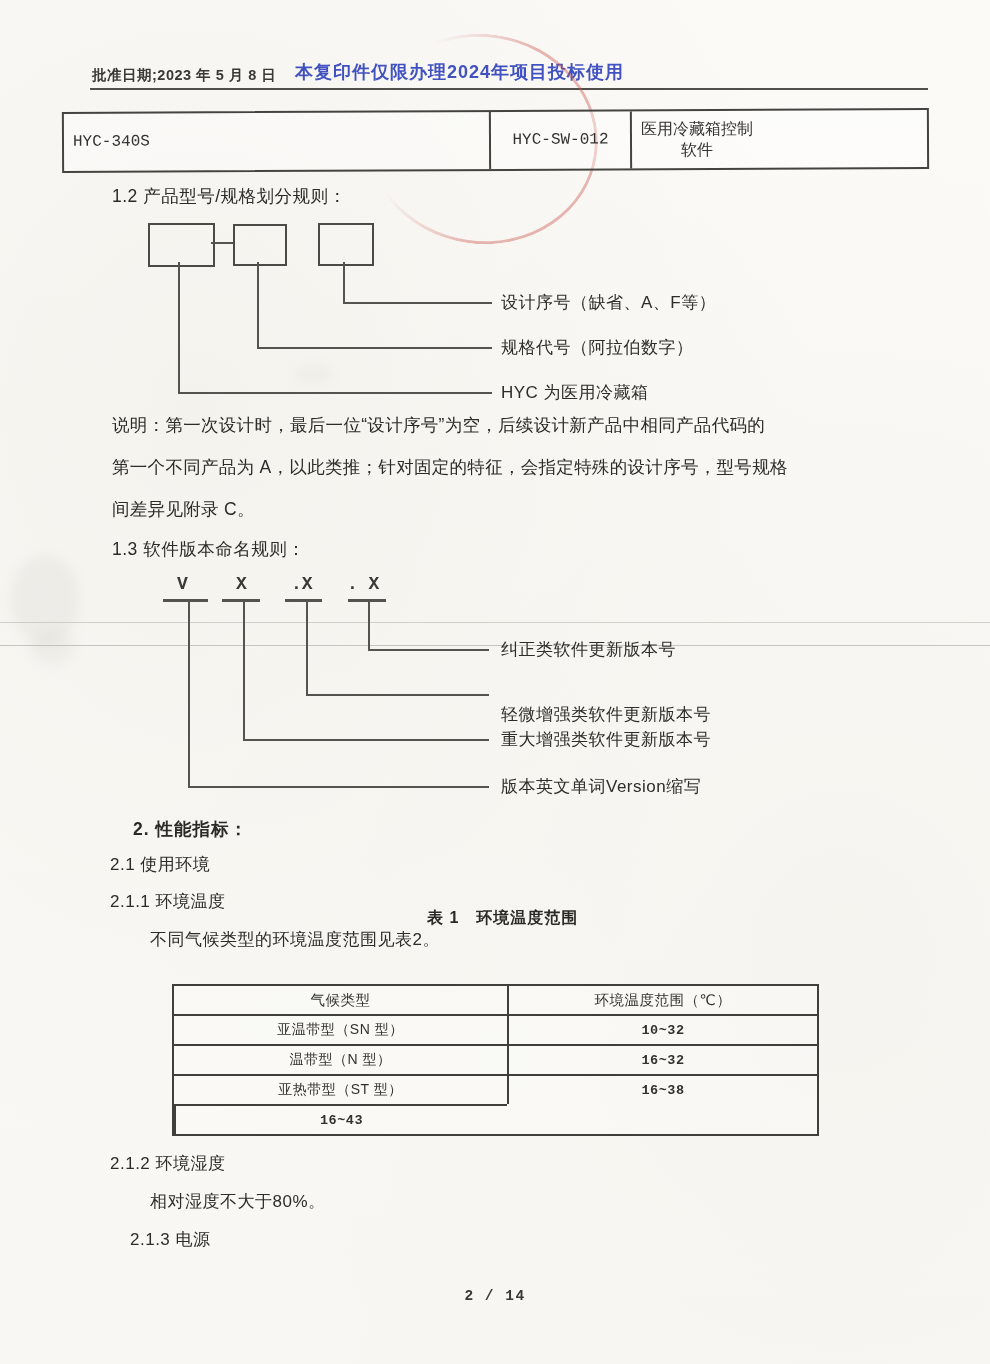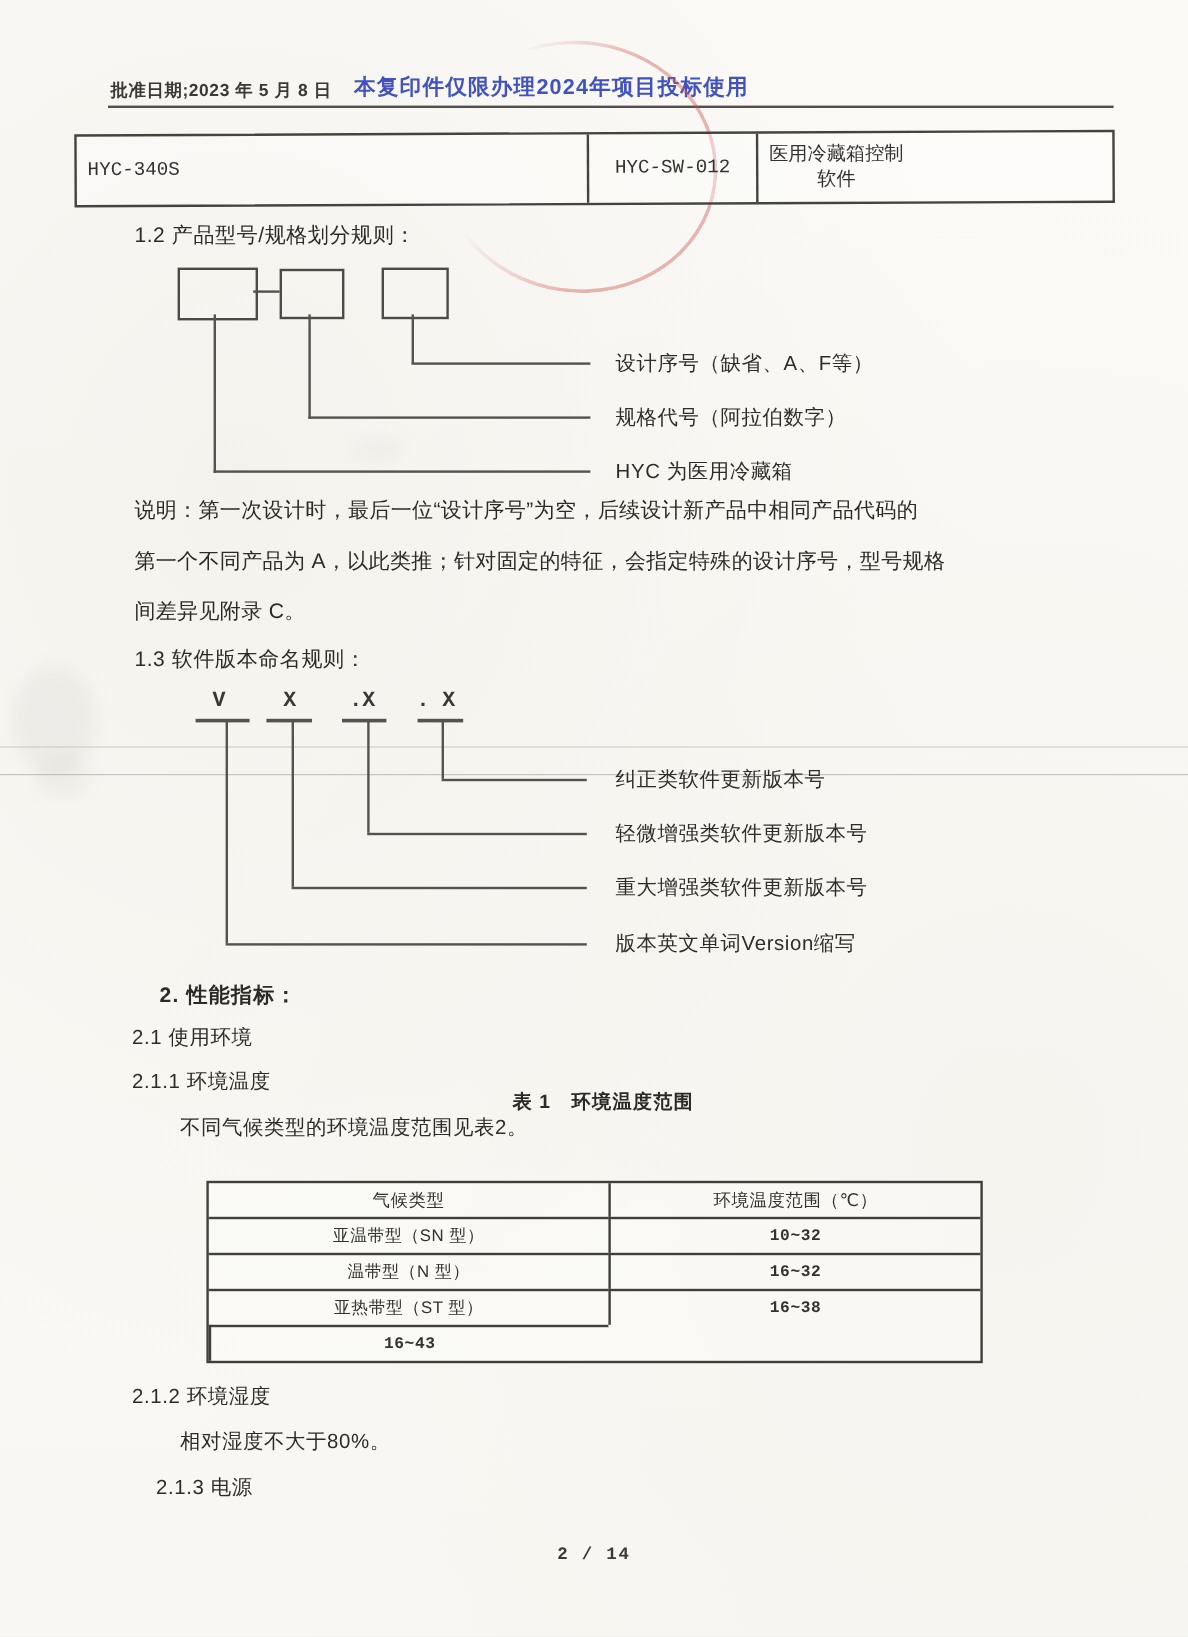--- a/index.html
+++ b/index.html
@@ -46,21 +46,21 @@
   }
   .idtable .cell:first-child{border-left:none;justify-content:flex-start;padding-left:9px;}
   .h12{left:112px;top:184px;font-size:17.5px;color:#2c2b28;letter-spacing:.5px;}
   
   .dbox{border:2px solid #4b4a46;background:transparent;}
   .box1{left:148px;top:223px;width:63px;height:40px;}
   .box2{left:233px;top:224px;width:50px;height:38px;}
   .box3{left:318px;top:223px;width:52px;height:39px;}
   .hline{height:2px;background:#55534f;}
   .vline{width:2px;background:#55534f;}
-  .dlabel{font-size:17px;color:#2e2d2a;letter-spacing:.5px;white-space:nowrap;margin-left:12px;}
+  .dlabel{font-size:17px;color:#2e2d2a;letter-spacing:.5px;white-space:nowrap;}
   
   .noteline{left:112px;font-size:17.5px;color:#2c2b28;letter-spacing:.3px;white-space:nowrap;}
   .h13{left:112px;top:537px;font-size:17.5px;color:#2c2b28;letter-spacing:.5px;}
   
   .vtoken{top:574px;font-size:18px;font-weight:bold;color:#3a3936;}
   .scanline{left:0;width:990px;height:1px;}
   
   .s2head{left:110px;top:817px;font-size:17.5px;font-weight:bold;color:#2b2a27;letter-spacing:1px;margin-left:23px;}
   .subhead{left:110px;font-size:17px;color:#2d2c29;letter-spacing:.5px;}
   .bodytext{left:150px;font-size:17px;color:#2d2c29;letter-spacing:.5px;}
@@ -137,21 +137,21 @@
   <div class="abs hline" style="left:222px;top:599px;width:38px;height:3px;"></div>
   <div class="abs hline" style="left:285px;top:599px;width:37px;height:3px;"></div>
   <div class="abs hline" style="left:348px;top:599px;width:38px;height:3px;"></div>
 
   <div class="abs vline" style="left:368px;top:600px;height:49px;"></div>
   <div class="abs hline" style="left:368px;top:649px;width:121px;"></div>
   <span class="abs dlabel" style="left:501px;top:638px;">纠正类软件更新版本号</span>
 
   <div class="abs vline" style="left:306px;top:600px;height:94px;"></div>
   <div class="abs hline" style="left:306px;top:694px;width:183px;"></div>
-  <span class="abs dlabel" style="left:501px;top:683px;">轻微增强类软件更新版本号</span>
+  <span class="abs dlabel" style="left:501px;top:703px;">轻微增强类软件更新版本号</span>
 
   <div class="abs vline" style="left:243px;top:600px;height:139px;"></div>
   <div class="abs hline" style="left:243px;top:739px;width:246px;"></div>
   <span class="abs dlabel" style="left:501px;top:728px;">重大增强类软件更新版本号</span>
 
   <div class="abs vline" style="left:188px;top:600px;height:186px;"></div>
   <div class="abs hline" style="left:188px;top:786px;width:301px;"></div>
   <span class="abs dlabel" style="left:501px;top:775px;">版本英文单词Version缩写</span>
 
   <span class="abs s2head">2. 性能指标：</span>

